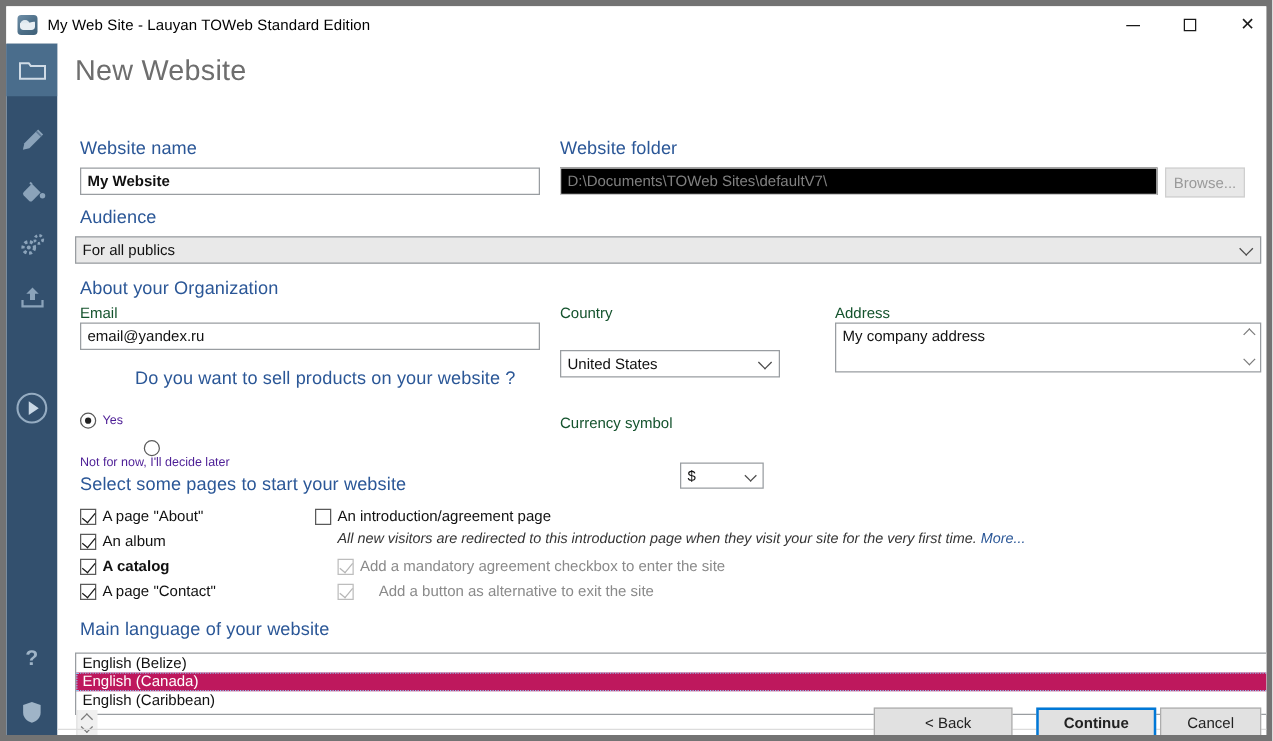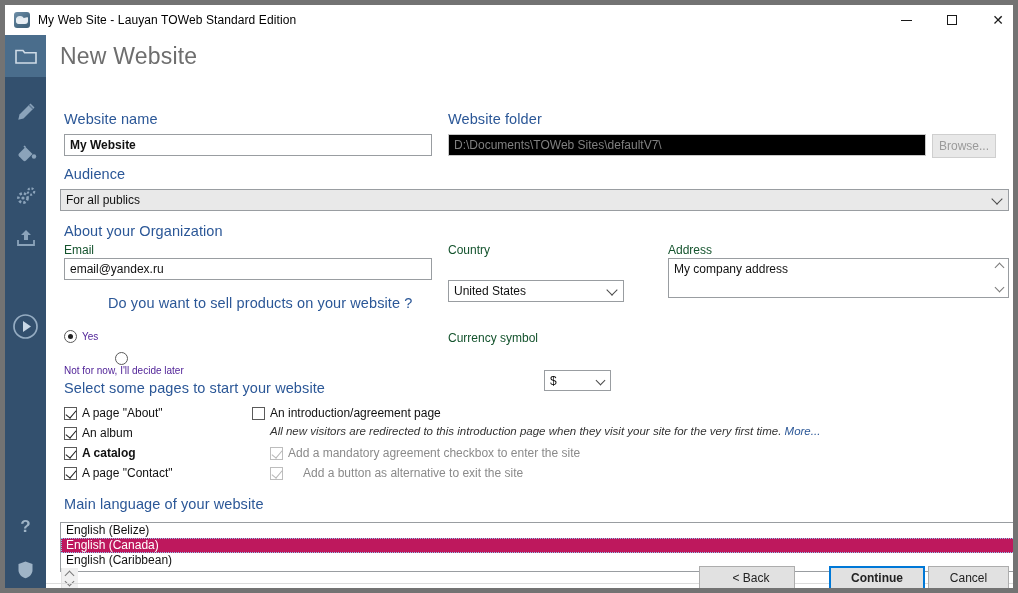--- a/index.html
+++ b/index.html
@@ -414,18 +414,18 @@
         <div class="list-item sel">English (Canada)</div>
         <div class="list-item">English (Caribbean)</div>
       </div>
       <div class="lb-scroll">
         <span class="chev"></span>
         <span class="chev down"></span>
       </div>
     </div>
 
     <div class="footer-sep"></div>
-    <button class="btn abs" style="left:653px; top:531px; width:96px;padding-left:14px;">&lt; Back</button>
+    <button class="btn abs" style="left:653px; top:531px; width:111px;padding-left:14px;">&lt; Back</button>
     <button class="btn default abs" style="left:783px; top:531px; width:96px;">Continue</button>
     <button class="btn abs" style="left:882px; top:531px; width:81px;">Cancel</button>
 
   </div>
 </div>
 
 </body></html>

